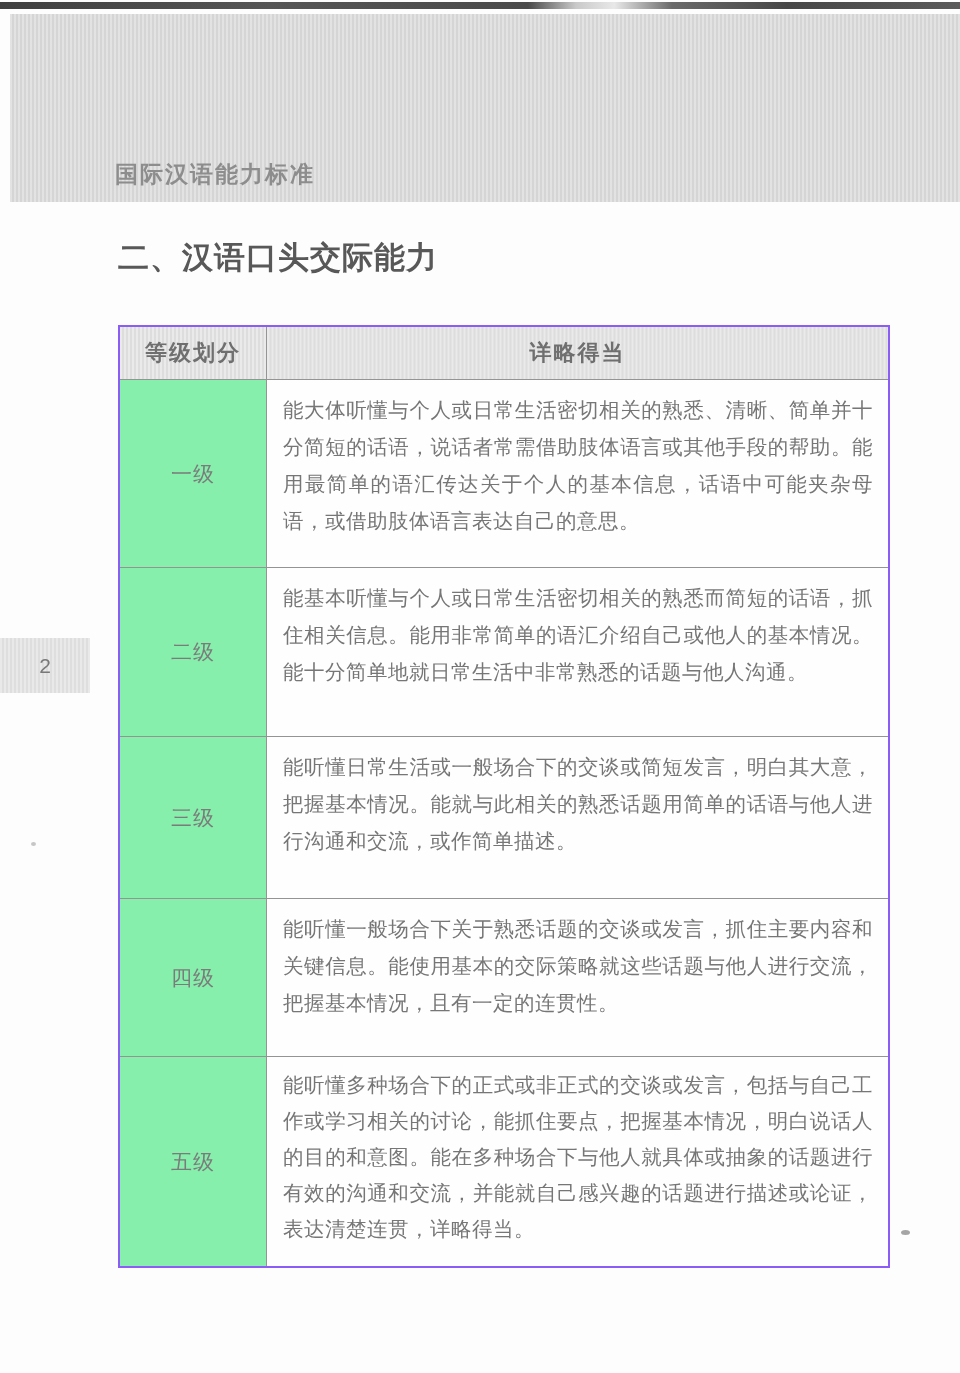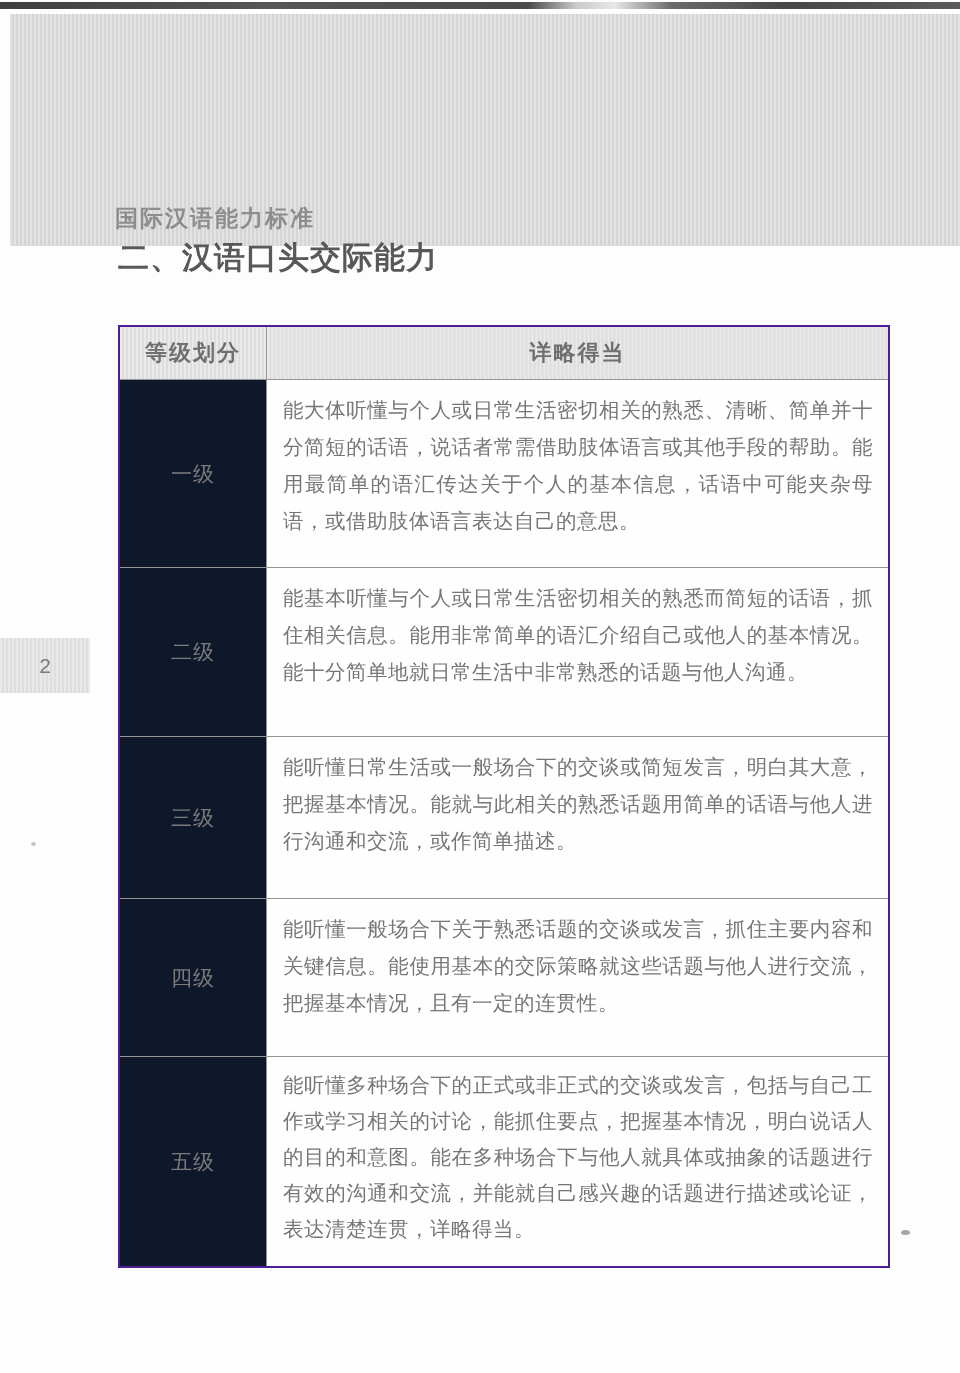--- a/index.html
+++ b/index.html
@@ -24,21 +24,21 @@
     background: linear-gradient(90deg,
       #3f3f3f 0%, #565656 28%, #4a4a4a 55%,
       #c9c9c9 60%, #e8e8e8 64%, #6a6a6a 70%,
       #474747 82%, #5b5b5b 100%);
   }
 
   
   .header-band {
     position: absolute;
     top: 14px; left: 10px;
-    width: 950px; height: 232px;
+    width: 950px; height: 188px;
     background:
       repeating-linear-gradient(90deg,
         rgba(255,255,255,0.25) 0 2px, rgba(0,0,0,0.02) 2px 4px),
       #d9d9d9;
     display: flex;
     align-items: flex-end;
   }
   .header-band-title {
     margin: 0 0 12px 105px;
     font-family: "Liberation Sans", sans-serif;
@@ -77,21 +77,21 @@
     color: #797979;
   }
 
   
   table.level-table {
     position: absolute;
     top: 325px; left: 118px;
     width: 772px;
     border-collapse: collapse;
     table-layout: fixed;
-    border: 2px solid #4c1d95;
+    border: 2px solid #8b5cf6;
   }
   table.level-table td, table.level-table th {
     border: 1px solid #949494;
   }
   th.col-level { width: 144px; }
   tr.head-row th {
     height: 50px;
     background:
       repeating-linear-gradient(90deg,
         rgba(255,255,255,0.3) 0 2px, rgba(0,0,0,0.02) 2px 4px),
@@ -103,21 +103,21 @@
     color: #6f6f6f;
     text-align: center;
     vertical-align: middle;
   }
   td.cell-level {
     text-align: center;
     vertical-align: middle;
     font-size: 21px;
     letter-spacing: 1px;
     color: #7b7b7b;
-    background: #0f172a;
+    background: #86efac;
   }
   td.cell-desc {
     vertical-align: top;
     padding: 12px 15px 8px 16px;
     font-size: 20.5px;
     line-height: 37px;
     letter-spacing: 0.5px;
     text-align: justify;
     color: #767676;
     background: #fefefe;

